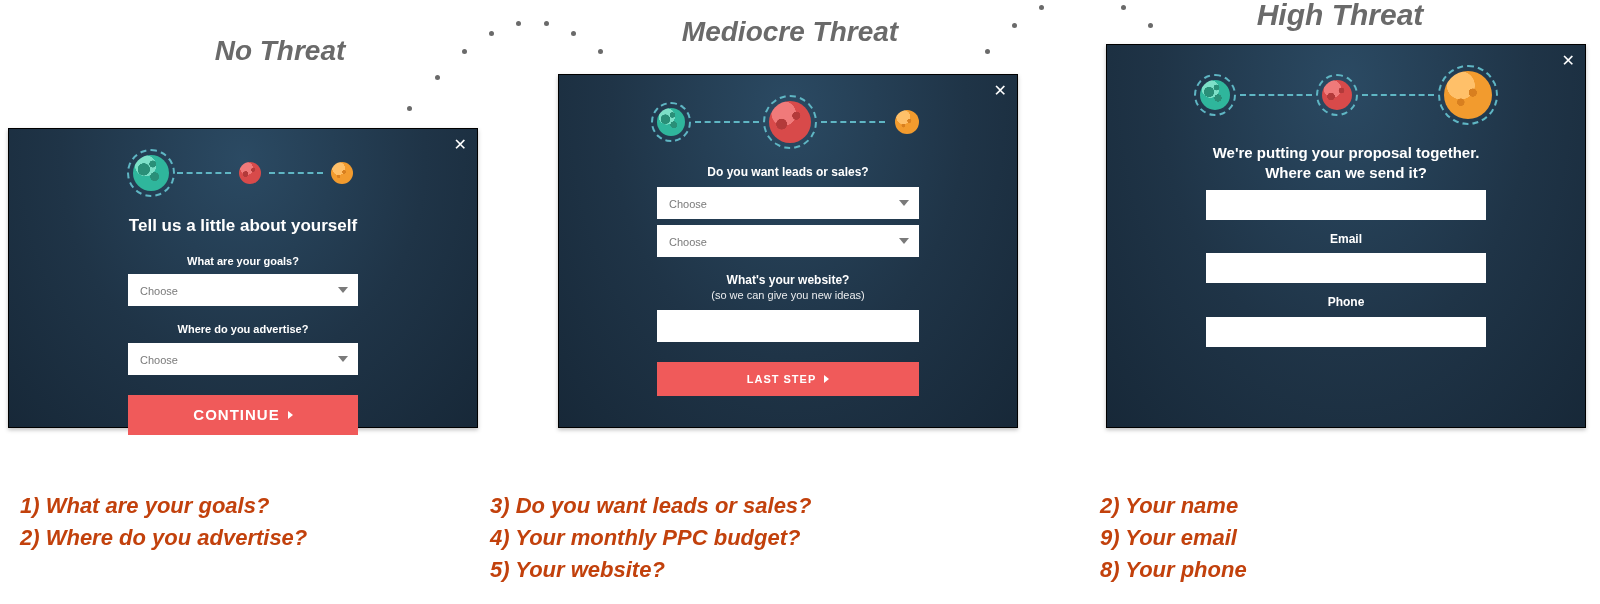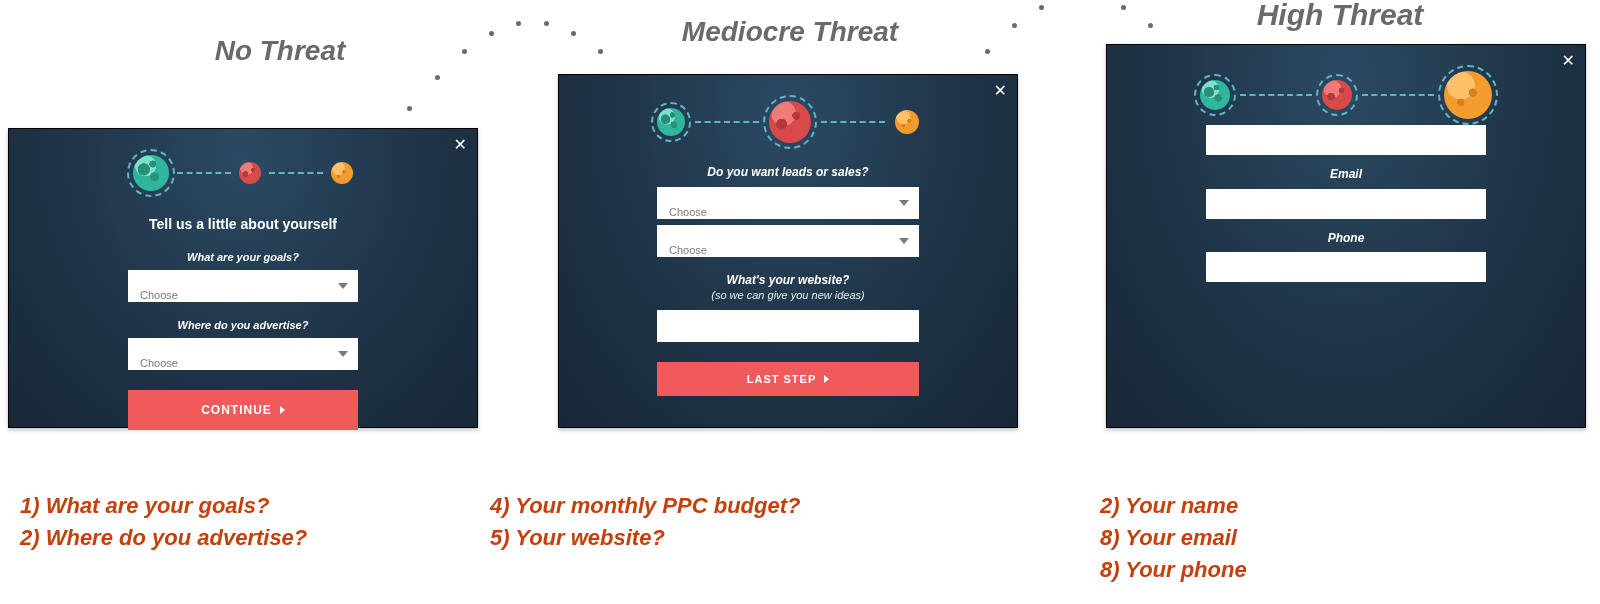--- a/index.html
+++ b/index.html
@@ -93,33 +93,32 @@
     text-align: center;
     font-weight: 700;
     margin-top: 24px;
     line-height: 1.35;
   }
   .field-label {
     text-align: center;
     font-weight: 600;
     margin-top: 16px;
     line-height: 1.3;
-    font-style: italic;
   }
   .field-sub {
     font-weight: 400;
     opacity: .9;
   }
   .select, .text-input {
     display: block;
     margin: 6px auto 0;
     background: #fff;
     color: #3b3b3b;
     border: none;
-    padding: 8px 12px;
+    padding: 0 12px;
     position: relative;
   }
   .select .ph { color: #7a7a7a; font-size: 11px; }
   .select .chev {
     position: absolute; right: 10px; top: 50%; transform: translateY(-50%);
     width: 0;height: 0;border-left:5px solid transparent;border-right:5px solid transparent;border-top:6px solid #7a7a7a;
   }
   .btn {
     display: flex; align-items:center; justify-content:center; gap:8px;
     margin: 20px auto 0;
@@ -154,24 +153,24 @@
     font-weight: 700;
     font-size: 22px;
     line-height: 1.45;
   }
 
   
 
   
   #label1 { left: 150px; top: 35px; }
   #modal1 { left: 8px;  top: 128px; width: 470px; height: 300px; }
-  #modal1 .headline { font-size: 14px; }
+  #modal1 .headline { font-size: 17px; }
   #modal1 .field-label { font-size: 11px; }
   #modal1 .select { width: 230px; height: 32px; line-height:32px; }
-  #modal1 .btn    { width: 230px; height: 40px; font-size: 12px; }
+  #modal1 .btn    { width: 230px; height: 40px; font-size: 15px; }
   #modal1 .p-earth{ width:36px;height:36px; }
   #modal1 .p-mars { width:22px;height:22px; }
   #modal1 .p-sun  { width:22px;height:22px; }
   #modal1 .dash1  { width:54px; margin:0 8px; }
   #modal1 .dash2  { width:54px; margin:0 8px; }
 
   
   #label2 { left: 660px; top: 16px; }
   #modal2 { left: 558px; top: 74px; width: 460px; height: 354px; }
   #modal2 .field-label { font-size: 12px; }
@@ -306,36 +305,41 @@
 <div id="modal3" class="modal">
   <div class="close">✕</div>
   <div class="planets">
     <span class="planet p-earth active"></span>
     <span class="dash dash1"></span>
     <span class="planet p-mars active"></span>
     <span class="dash dash2"></span>
     <span class="planet p-sun active"></span>
   </div>
 
+  <div class="headline">
+    <span>We're putting your proposal together.</span><br>
+    <span>Where can we send it?</span>
+  </div>
 
   <div class="text-input"></div>
 
   <div class="field-label">Email</div>
   <div class="text-input"></div>
 
   <div class="field-label">Phone</div>
   <div class="text-input"></div>
 
 </div>
 
 <div id="cap1" class="captions">
   <div>1) What are your goals?</div>
   <div>2) Where do you advertise?</div>
 </div>
 <div id="cap2" class="captions">
+  <div>3) Do you want leads or sales?</div>
   <div>4) Your monthly PPC budget?</div>
   <div>5) Your website?</div>
 </div>
 <div id="cap3" class="captions">
   <div>2) Your name</div>
-  <div>8) Your email</div>
+  <div>9) Your email</div>
   <div>8) Your phone</div>
 </div>
 
 </body></html>

